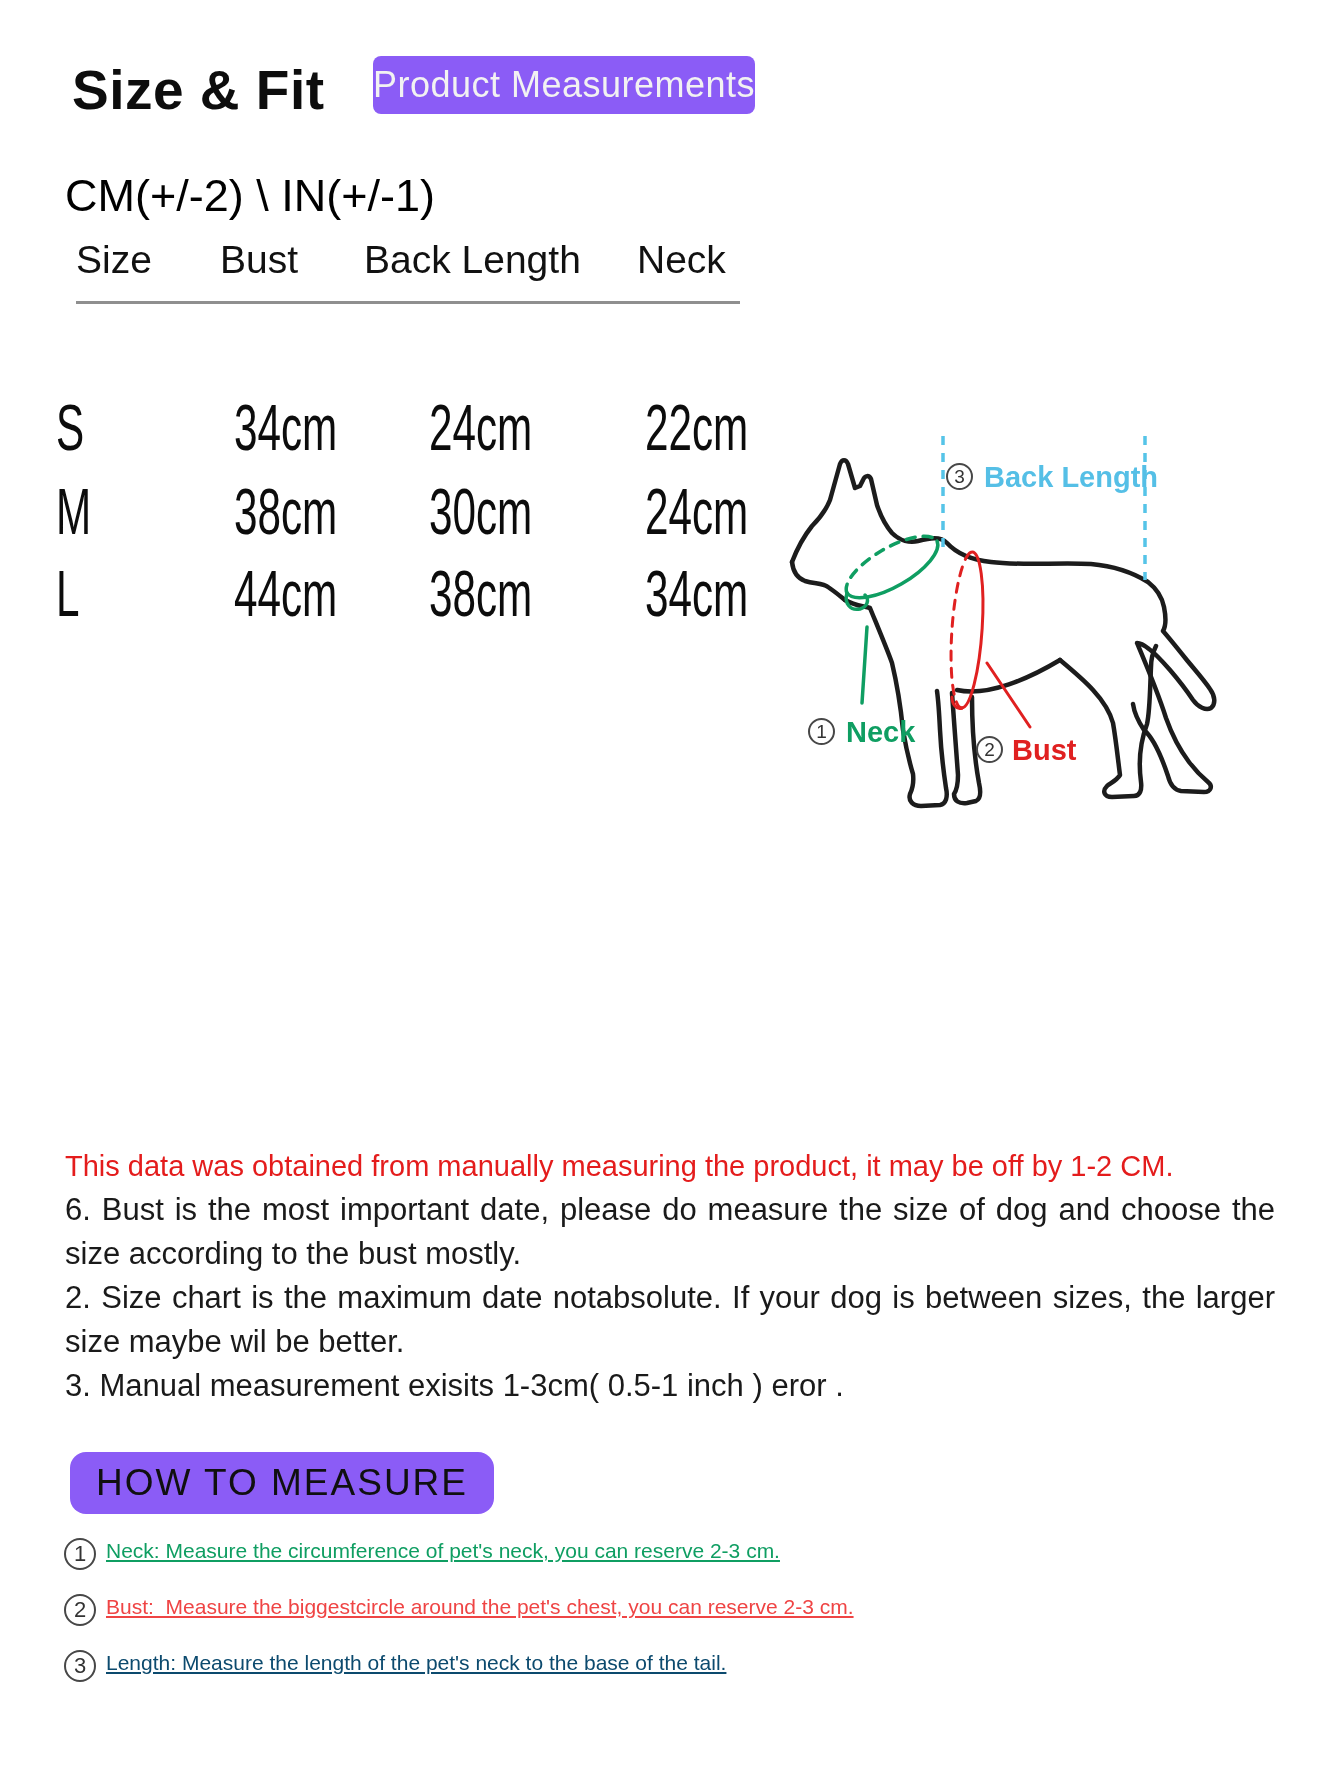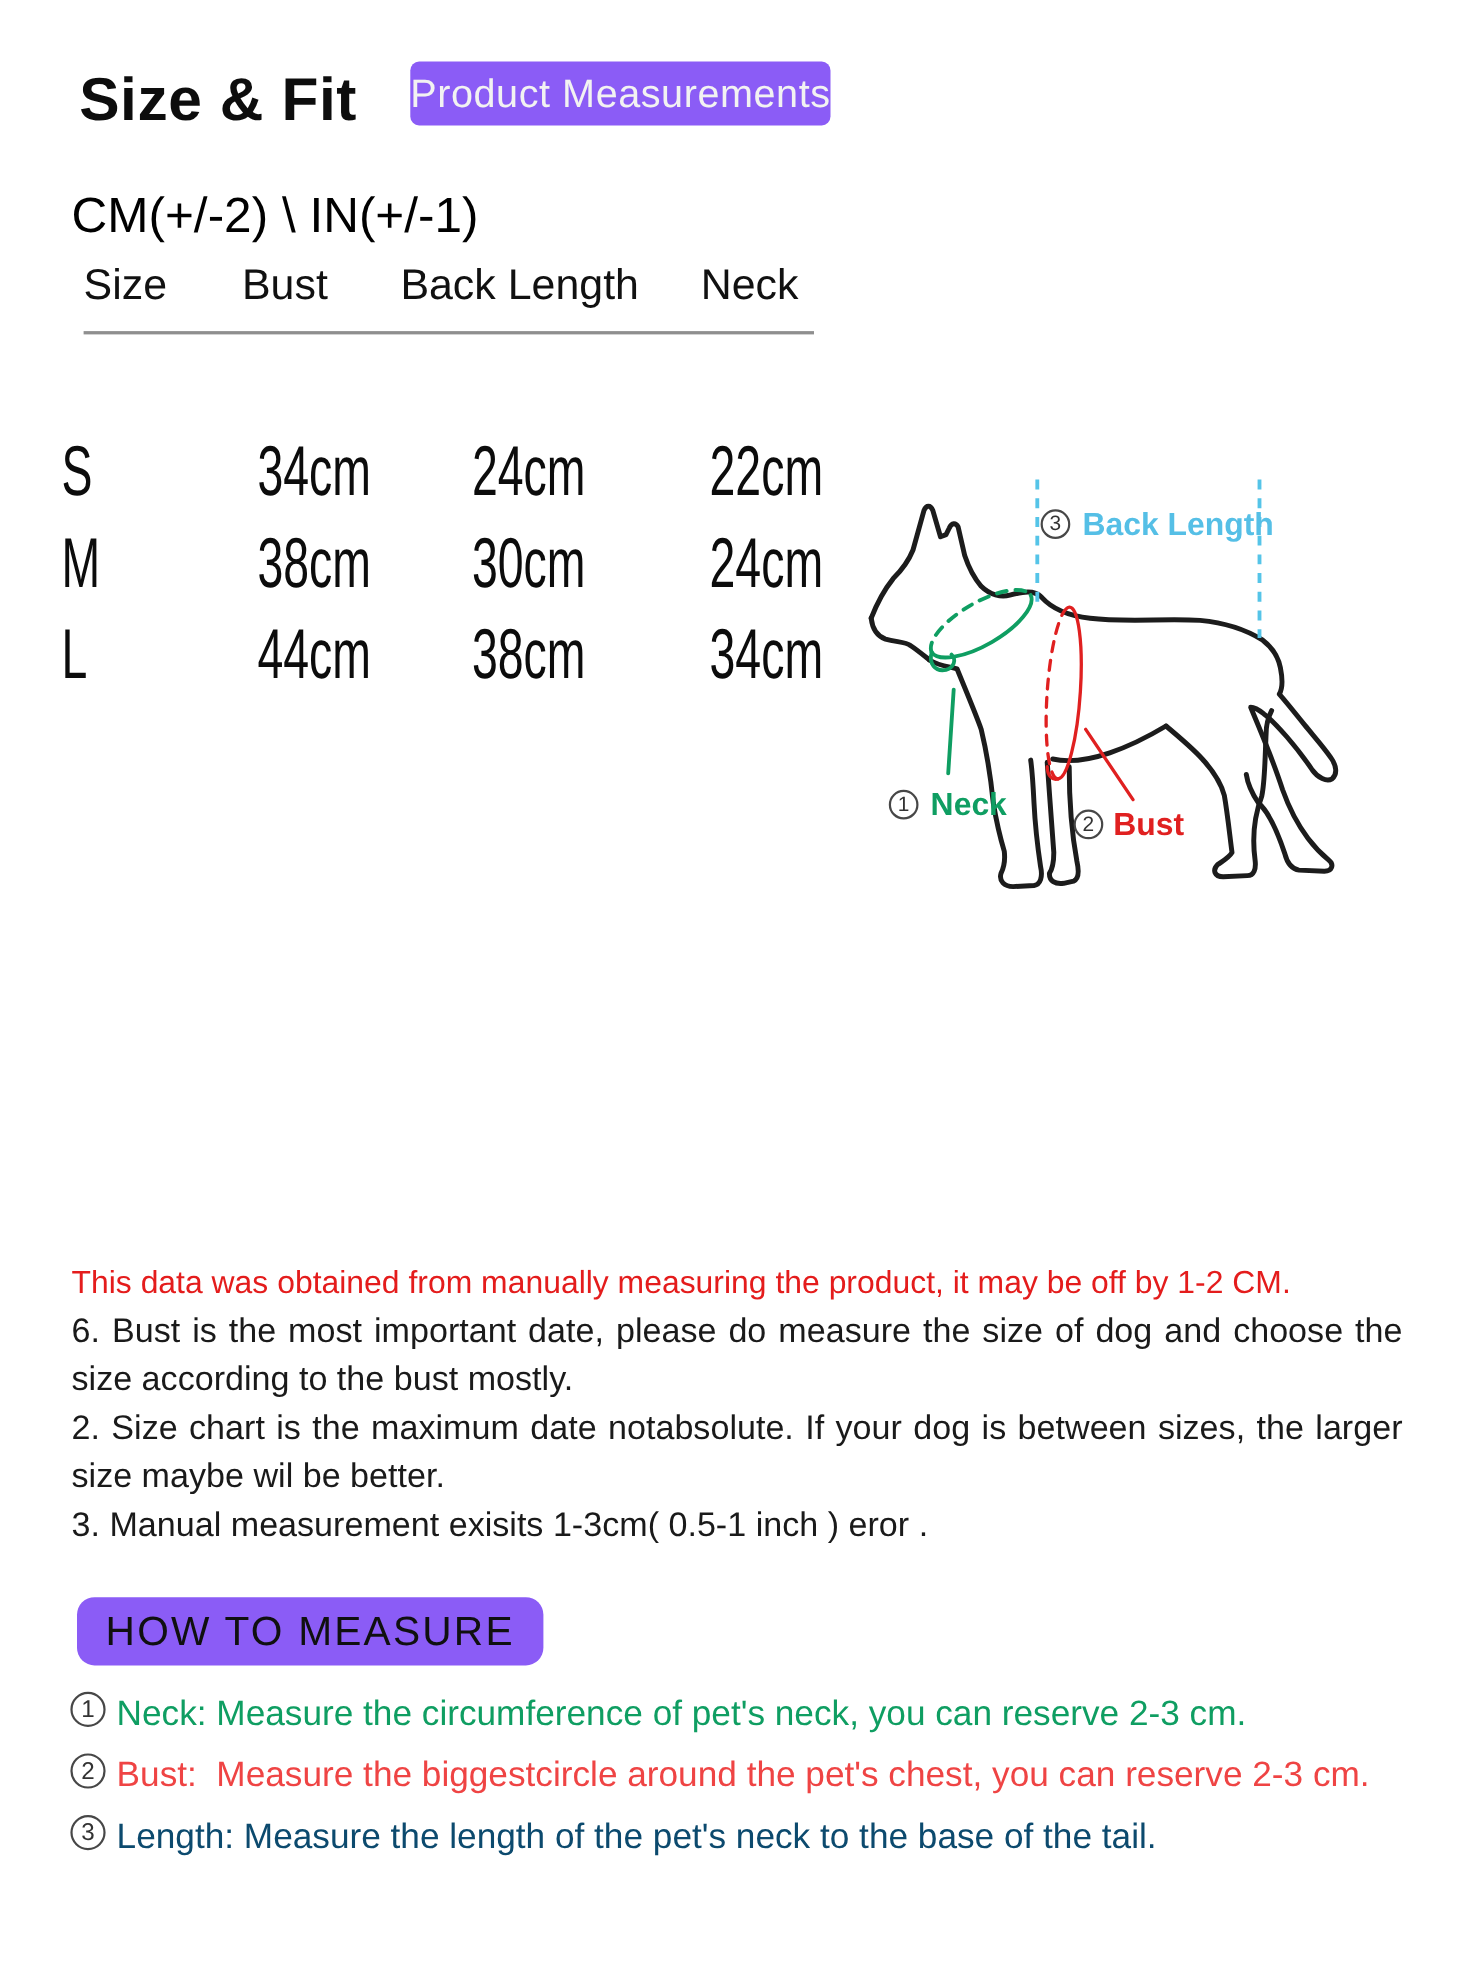--- a/index.html
+++ b/index.html
@@ -30,21 +30,21 @@
   .lbl-neck{color:#0f9e62;left:86px;top:286px;}
   .lbl-bust{color:#e02020;left:252px;top:304px;}
   .disclaimer{left:65px;top:1134px;font-size:29px;color:#e41c1c;white-space:nowrap;margin-top:16px;}
   .notes{left:65px;top:1188px;width:1210px;font-size:31px;line-height:44px;color:#1a1a1a;}
   .notes p{margin:0;text-align:justify;}
   .htm-badge{left:70px;top:1452px;height:62px;background:#8b5cf6;border-radius:16px;
     display:inline-flex;align-items:center;padding:0 26px;}
   .htm-badge span{font-size:37px;color:#101010;letter-spacing:2px;white-space:nowrap;}
   .step{height:34px;}
   .step .circ{left:0;top:0;}
-  .step-text{position:absolute;left:42px;top:1px;font-size:32px;white-space:pre;}
+  .step-text{position:absolute;left:42px;top:1px;font-size:21px;white-space:pre;text-decoration:underline;}
   .step-0{left:64px;top:1538px;} .step-0 .step-text{color:#0f9e62;}
   .step-1{left:64px;top:1594px;} .step-1 .step-text{color:#ef4444;}
   .step-2{left:64px;top:1650px;} .step-2 .step-text{color:#0c4a6e;}
 </style>
 </head>
 <body>
 
 <div class="abs page-title">Size &amp; Fit</div>
 
 <div class="abs pm-badge">

